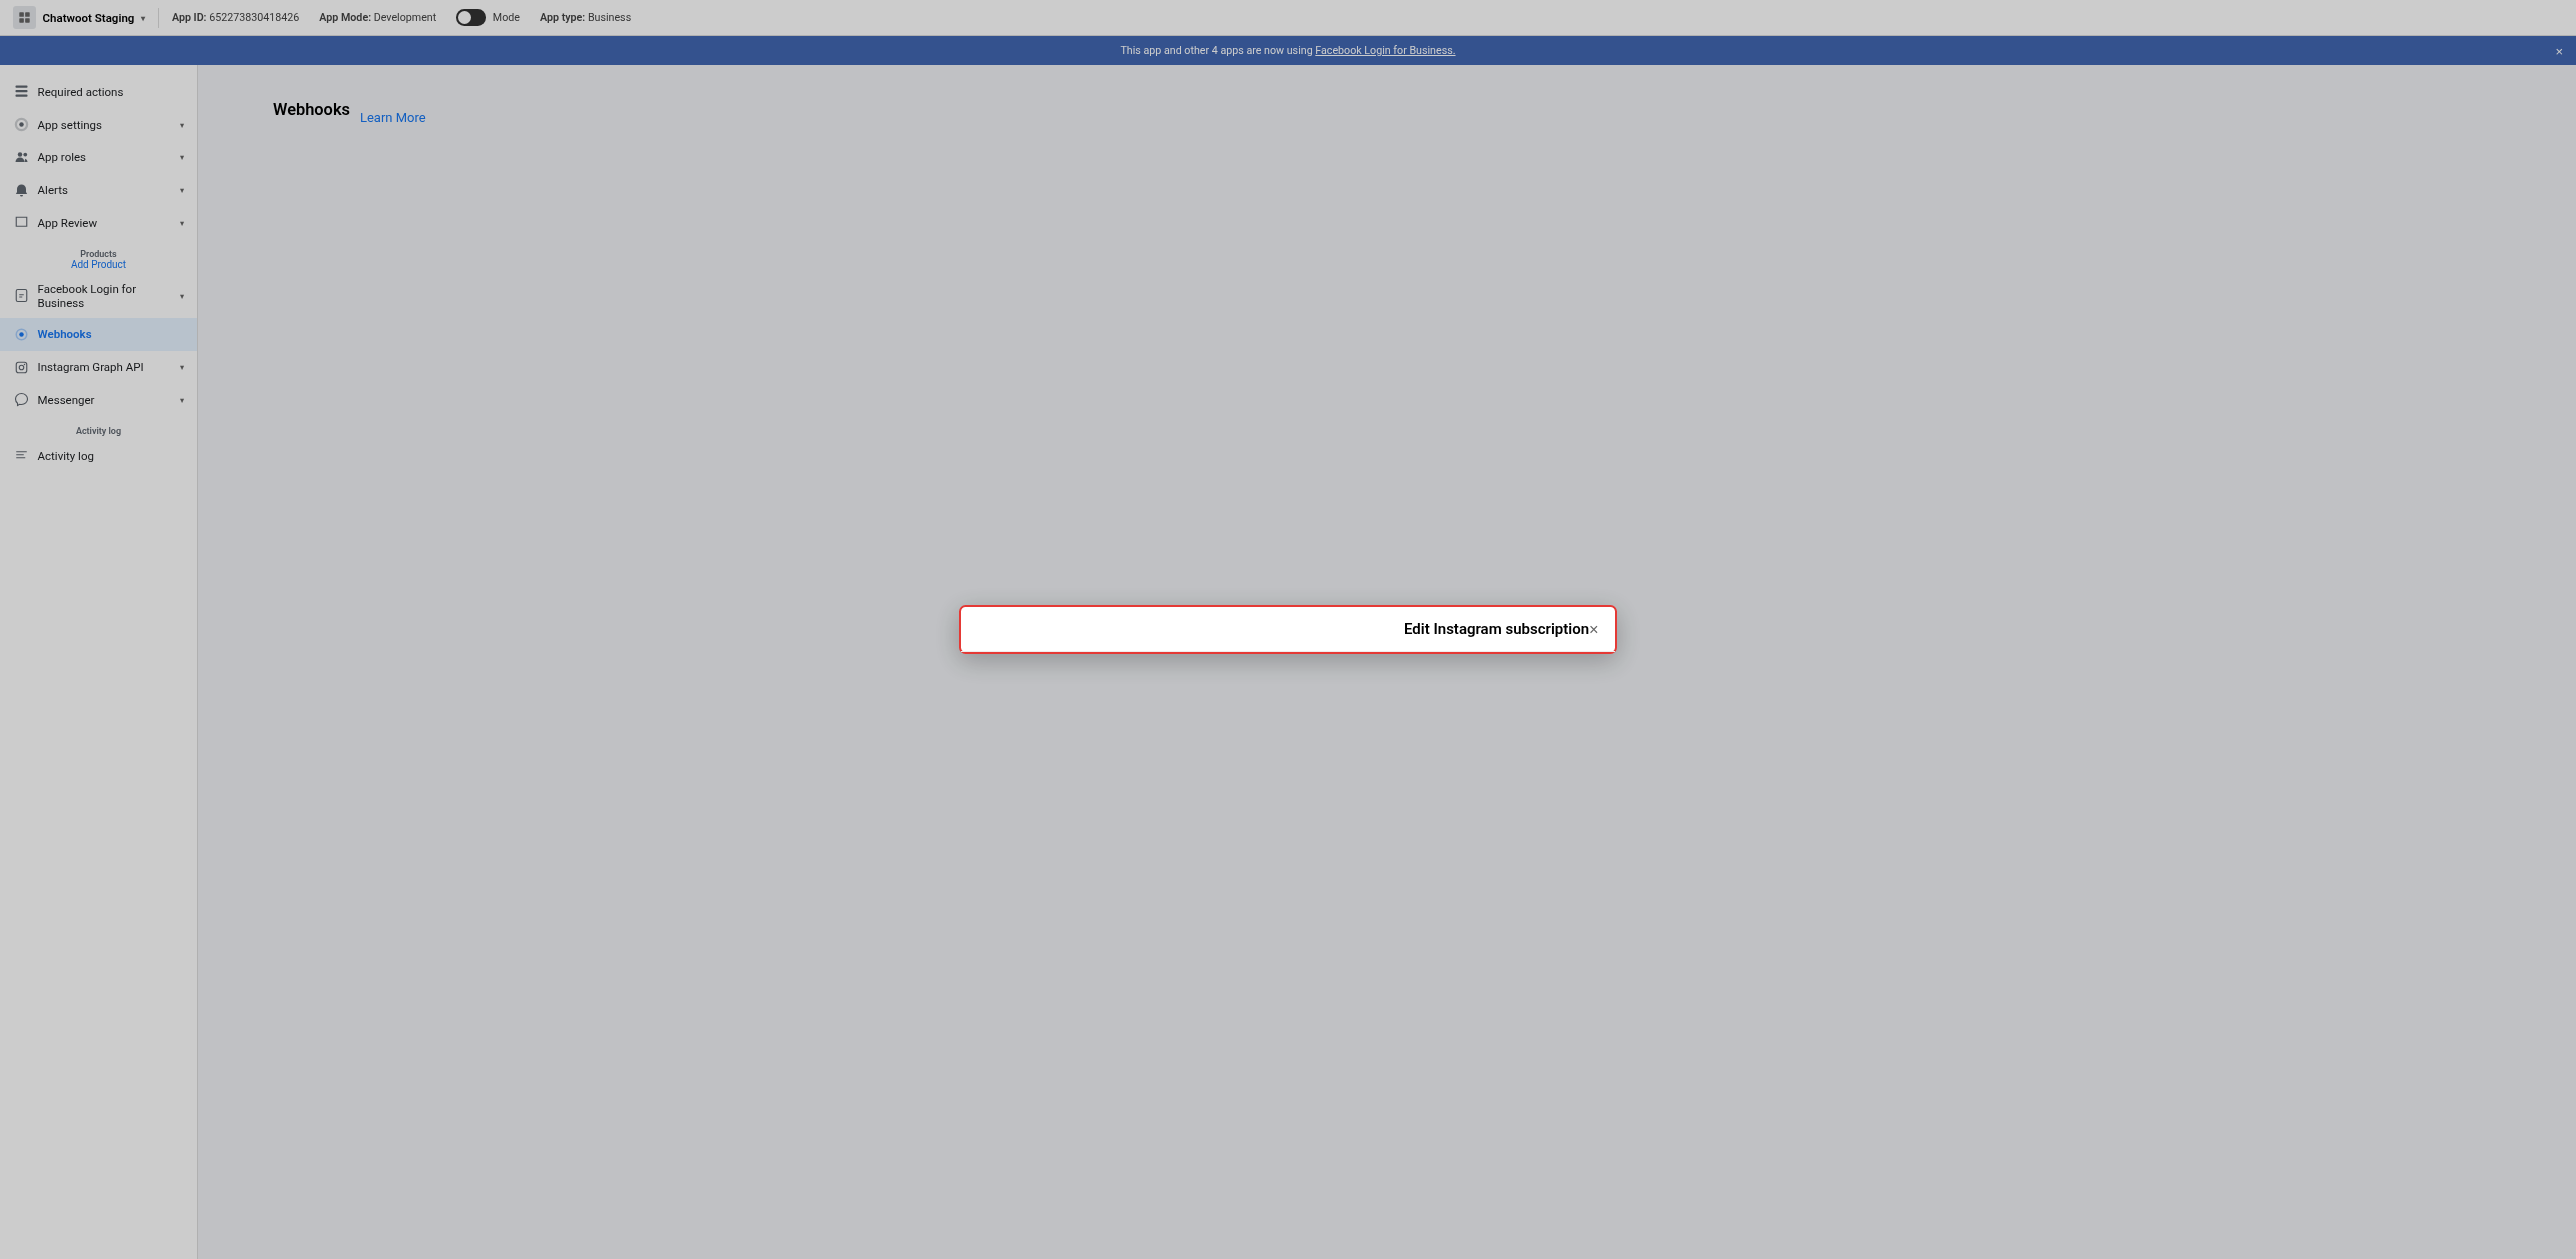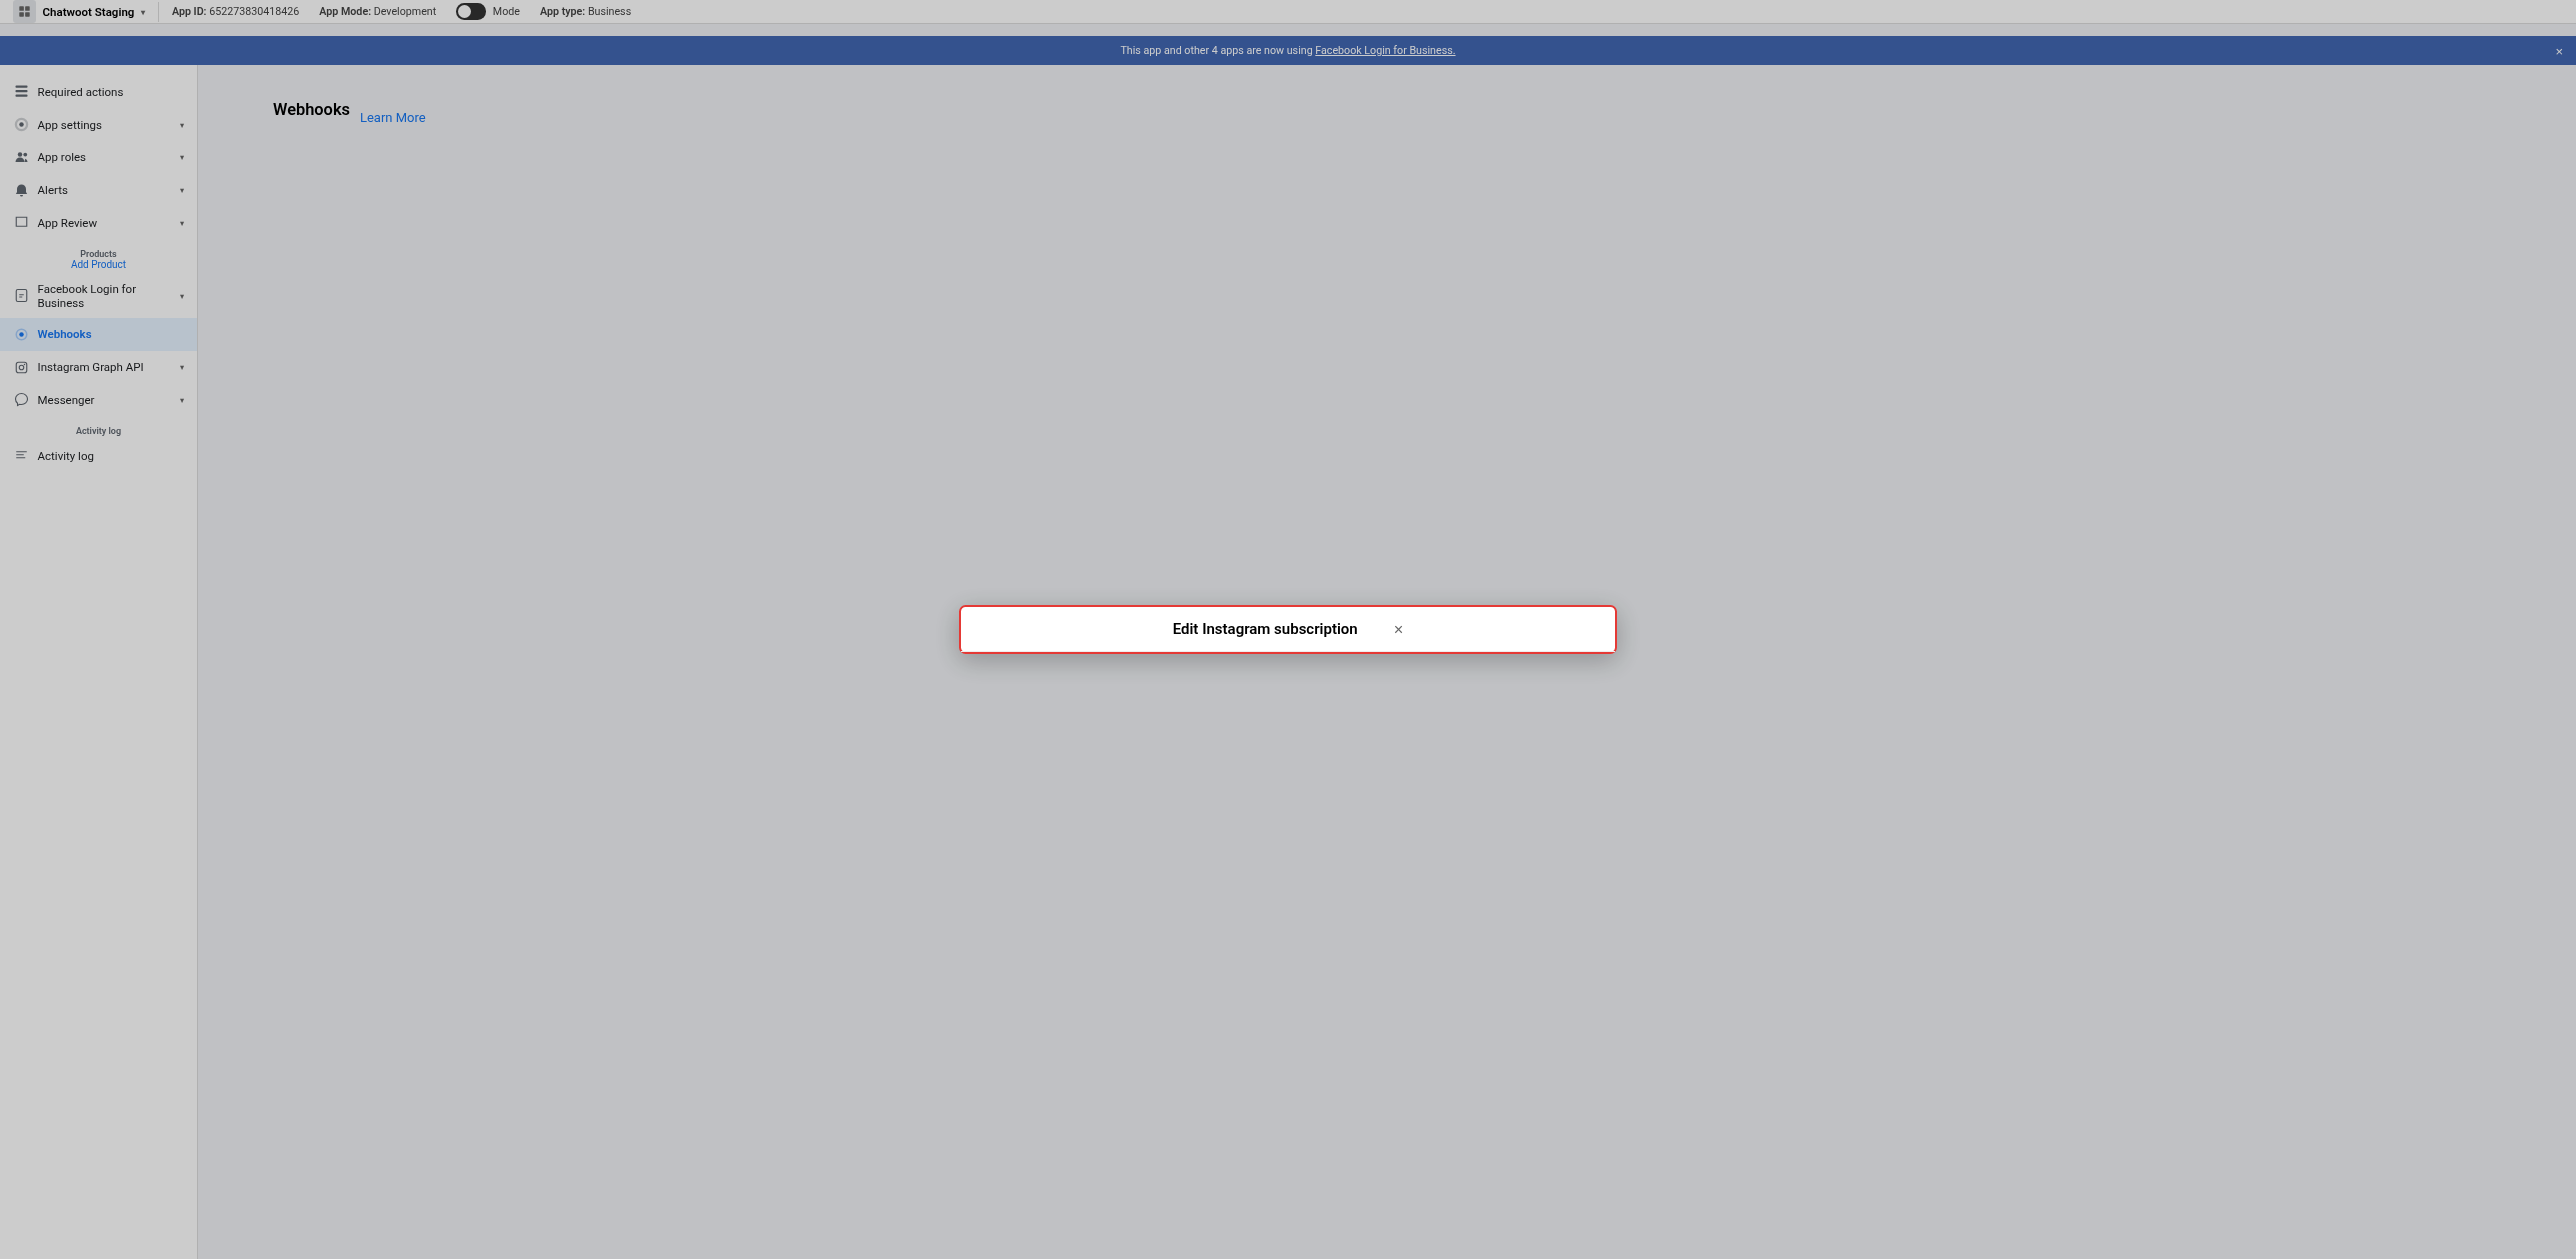--- a/index.html
+++ b/index.html
@@ -1,21 +1,21 @@
 <!DOCTYPE html>
 <html style="font-size:13px"><head>
   <meta charset="utf-8">
   <style>
     * { box-sizing: border-box; margin: 0; padding: 0; }
     body { font-family: -apple-system, BlinkMacSystemFont, 'Segoe UI', Roboto, sans-serif; background: #f0f2f5; font-size: 11.5px; }
 
     
     .top-bar {
       display: flex; align-items: center; background: #fff;
-      border-bottom: 0.8px solid #ddd; padding: 0 13px; height: 24px;
+      border-bottom: 0.8px solid #ddd; padding: 0 13px; height: 36px;
       position: fixed; top: 0; left: 0; right: 0; z-index: 100;
     }
     .top-bar-app {
       display: flex; align-items: center; gap: 6.6px; font-weight: 600; font-size: 11.5px;
     }
     .app-logo {
       width: 23px; height: 23px; background: #e4e6ea; border-radius: 3.3px;
       display: flex; align-items: center; justify-content: center; font-size: 8.2px;
     }
     .chevron-down { font-size: 8.2px; color: #666; }
@@ -85,22 +85,22 @@
       display: flex; align-items: center; justify-content: center;
     }
 
     
     .dialog {
       background: #fff; border-radius: 6.6px; width: 658px; max-width: 90vw;
       box-shadow: 0 6.6px 26px rgba(0,0,0,0.25);
       border: 2.5px solid #e53935; position: relative; z-index: 201;
     }
     .dialog-header {
-      display: flex; align-items: center; justify-content: center;
-      padding: 13px 16.4px; border-bottom: 0.8px solid #eee; gap: 36px;
+      display: flex; align-items: center; justify-content: flex-end;
+      padding: 13px 16.4px; border-bottom: 0.8px solid #eee;
     }
     .dialog-title { font-size: 15px; font-weight: 600; }
     .dialog-close {
       background: none; border: none; font-size: 16.4px; cursor: pointer;
       color: #666; line-height: 1;
     }
     .dialog-body { padding: 16.4px; }
     .form-group { margin-bottom: 16.4px; }
     .form-label { font-size: 11.5px; font-weight: 500; margin-bottom: 6.6px; display: block; color: #1c1e21; }
     .form-input-wrap { position: relative; display: flex; align-items: center; }

